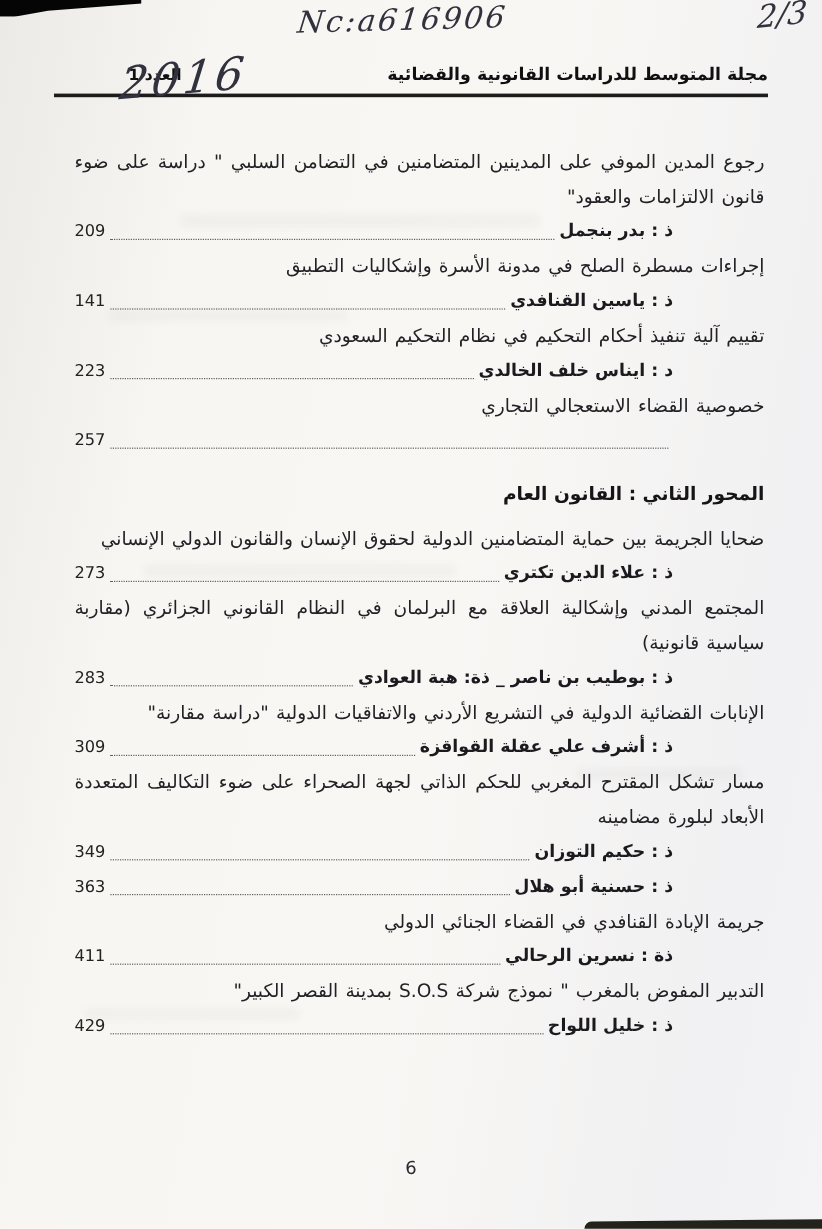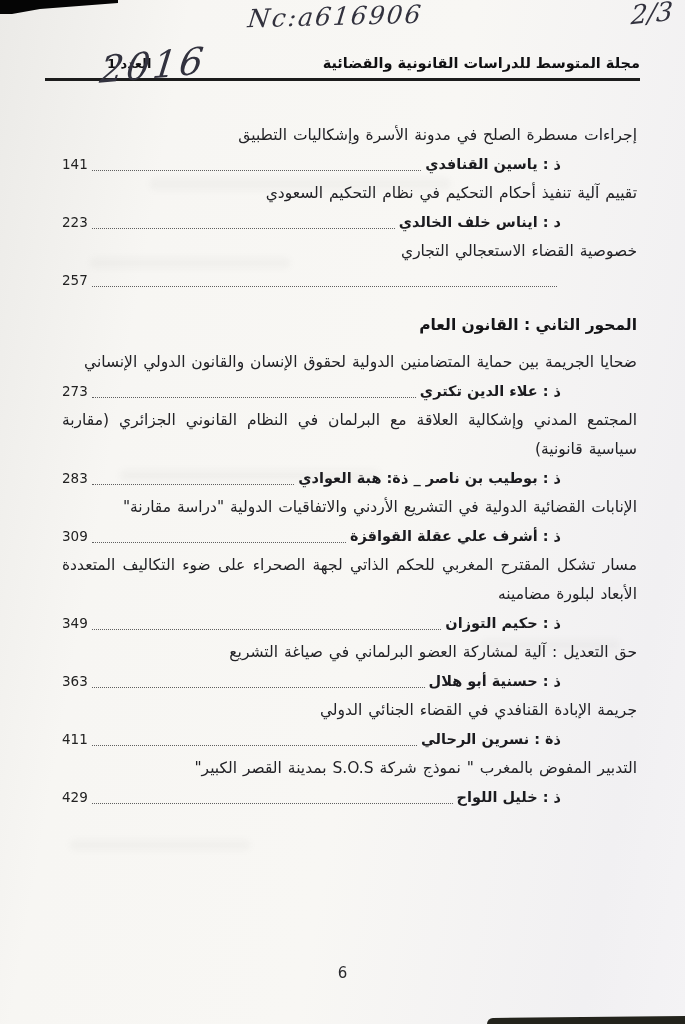--- a/index.html
+++ b/index.html
@@ -88,20 +88,28 @@
   <div class="hand hand-year">2016</div>
 
   <div class="header-row">
     <span class="journal-title">مجلة المتوسط للدراسات القانونية والقضائية</span>
     <span class="header-spacer"></span>
     <span class="issue-label">العدد 1</span>
   </div>
 
   <div class="toc">
       <div class="toc-entry">
+        <div class="entry-title">رجوع المدين الموفي على المدينين المتضامنين في التضامن السلبي " دراسة على ضوء قانون الالتزامات والعقود"</div>
+        <div class="author-row">
+          <span class="author-name">ذ : بدر بنجمل</span>
+          <span class="leader"></span>
+          <span class="page-num">209</span>
+        </div>
+      </div>
+      <div class="toc-entry">
         <div class="entry-title">إجراءات مسطرة الصلح في مدونة الأسرة وإشكاليات التطبيق</div>
         <div class="author-row">
           <span class="author-name">ذ : ياسين القنافدي</span>
           <span class="leader"></span>
           <span class="page-num">141</span>
         </div>
       </div>
       <div class="toc-entry">
         <div class="entry-title">تقييم آلية تنفيذ أحكام التحكيم في نظام التحكيم السعودي</div>
         <div class="author-row">
@@ -144,21 +152,20 @@
       </div>
       <div class="toc-entry">
         <div class="entry-title">مسار تشكل المقترح المغربي للحكم الذاتي لجهة الصحراء  على ضوء التكاليف المتعددة الأبعاد لبلورة مضامينه</div>
         <div class="author-row">
           <span class="author-name">ذ : حكيم التوزان</span>
           <span class="leader"></span>
           <span class="page-num">349</span>
         </div>
       </div>
       <div class="toc-entry">
-        <div class="entry-title">حق التعديل : آلية لمشاركة العضو البرلماني في صياغة التشريع</div>
         <div class="author-row">
           <span class="author-name">ذ : حسنية أبو هلال</span>
           <span class="leader"></span>
           <span class="page-num">363</span>
         </div>
       </div>
       <div class="toc-entry">
         <div class="entry-title">جريمة الإبادة القنافدي في القضاء الجنائي الدولي</div>
         <div class="author-row">
           <span class="author-name">ذة : نسرين الرحالي</span>

